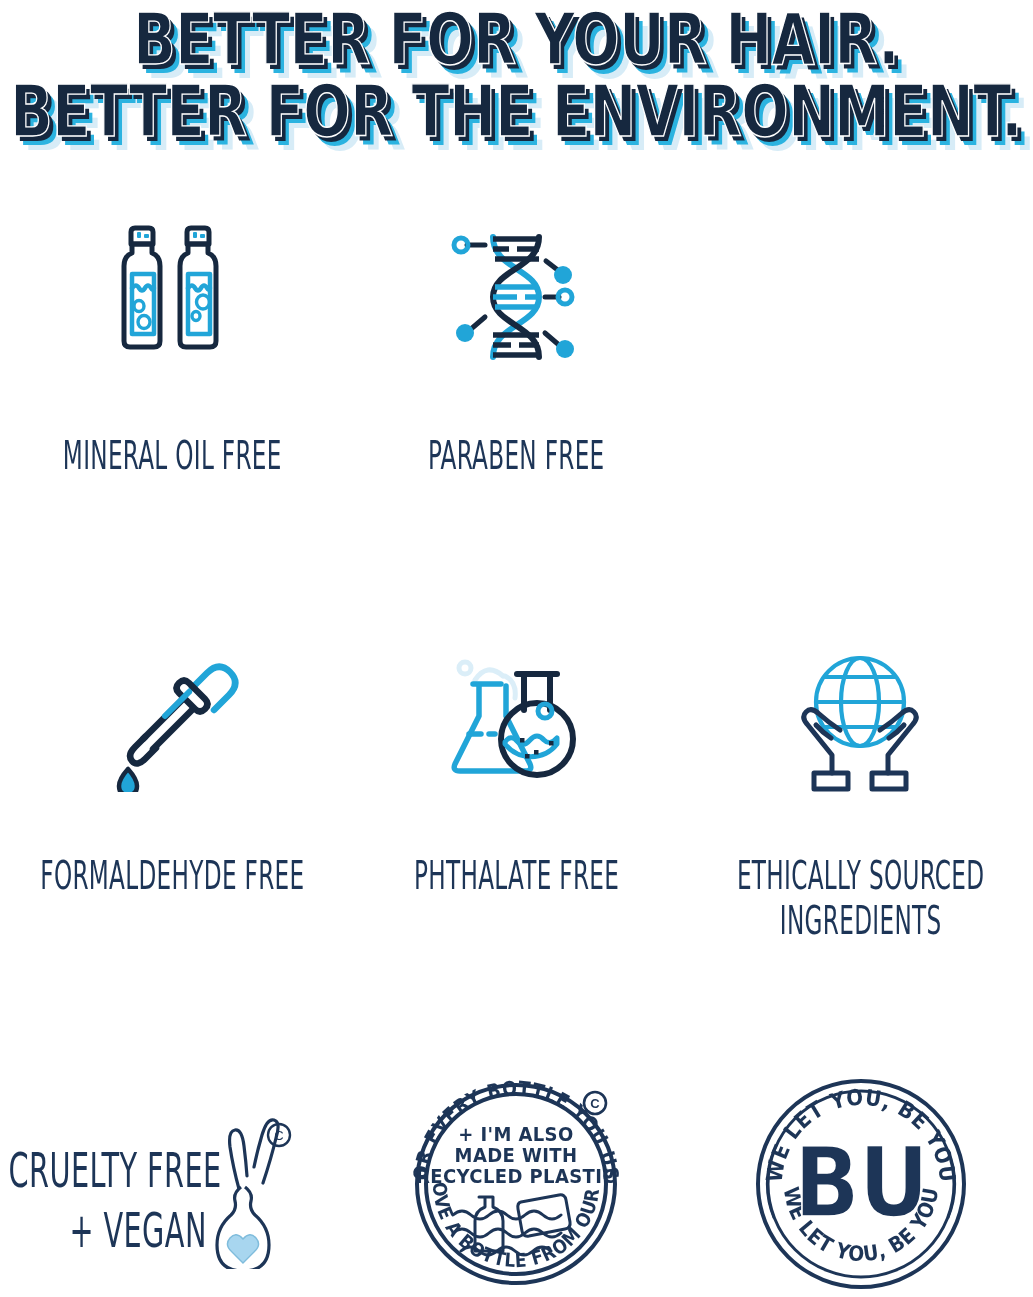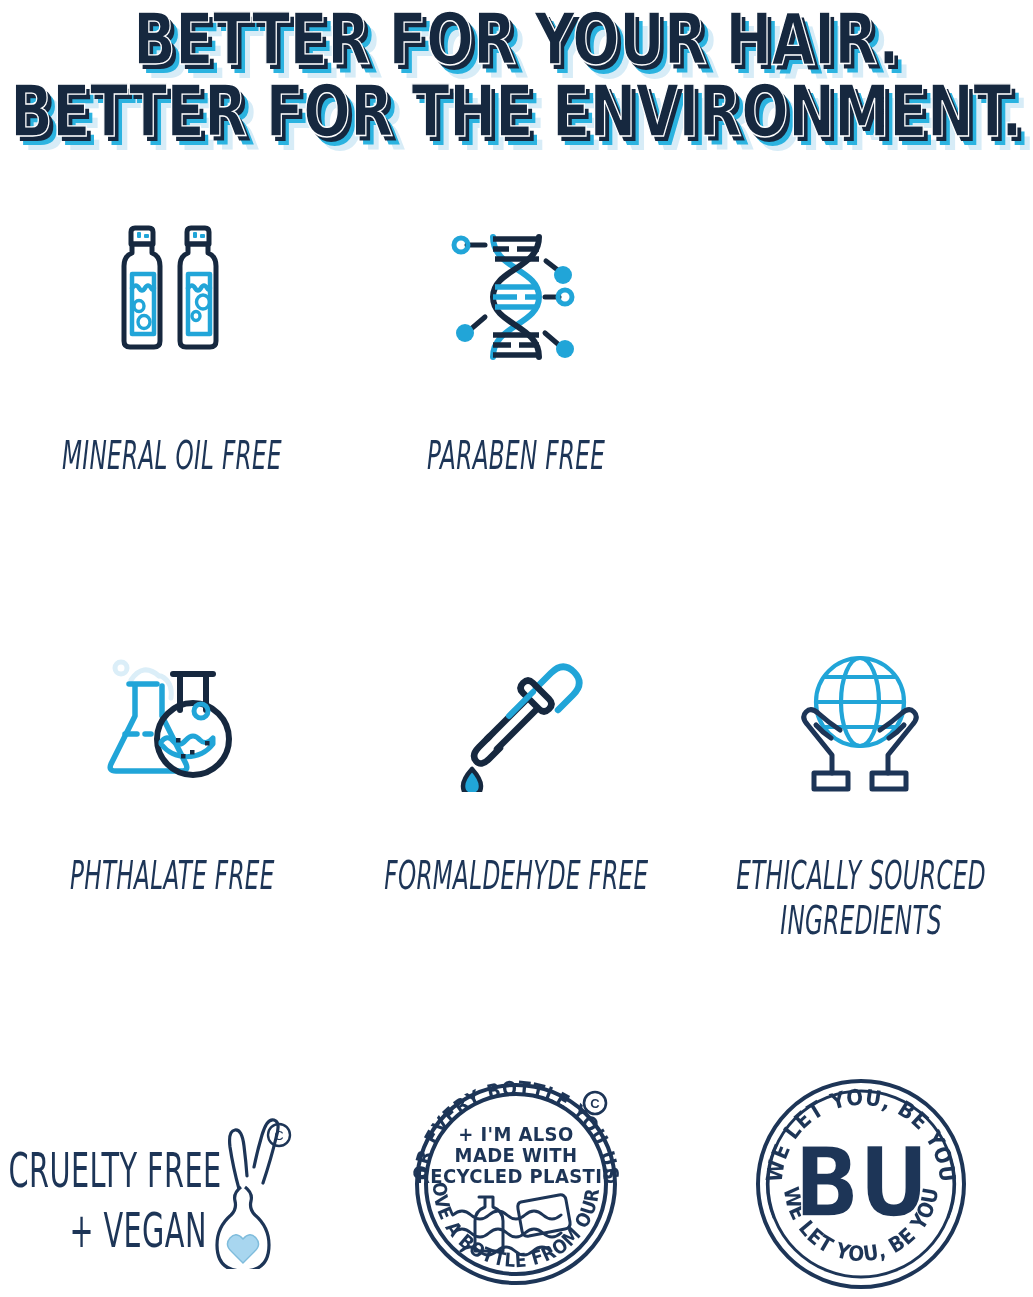--- a/index.html
+++ b/index.html
@@ -41,21 +41,21 @@
   }
   .hl-inner{
     position:absolute;left:0;top:0;
     color:transparent;
     -webkit-text-stroke:1.4px #ffffff;
     white-space:nowrap;
   }
 
   
   .grid{position:absolute;left:0;top:180px;width:1033px;}
-  .row{display:flex;width:1033px;font-style:italic;}
+  .row{display:flex;width:1033px;}
   .cell{
     width:344.3px;
     display:flex;flex-direction:column;align-items:center;justify-content:flex-start;
     box-sizing:border-box;
   }
   .icon-box{display:flex;align-items:flex-end;justify-content:center;}
   .r1 .icon-box{height:190px;}
   .r2 .icon-box{height:190px;}
   .label{
     font-family:"Liberation Sans Narrow","DejaVu Sans Condensed","Liberation Sans",sans-serif;
@@ -188,20 +188,43 @@
           </svg>
         </div>
         <div class="label">PARABEN FREE</div>
       </div>
     </div>
 
     <div class="row r2" style="margin-top:130px;">
 
       <div class="cell">
         <div class="icon-box">
+          <svg width="150" height="150" viewBox="0 0 150 150">
+            <g fill="none" stroke-width="6.5" stroke-linecap="round" stroke-linejoin="round">
+
+              <path d="M95 46 L110 31 q12-12 23 -1 q11 11 -1 23 L117 68" stroke="#21a5d8"></path>
+
+              <path d="M82 41 q-5 5 0 10 l16 16 q5 5 10 0 q5-5 0-10 L92 41 q-5-5 -10 0 z" stroke="#16283f"></path>
+
+              <path d="M86 57 L46 97" stroke="#16283f"></path>
+              <path d="M96 67 L56 107" stroke="#16283f"></path>
+
+              <path d="M48 95 L38 105 q-8 8 -3 14 q5 6 13 -2 L59 106" stroke="#16283f"></path>
+            </g>
+
+            <path d="M68 74 L92 50" stroke="#21a5d8" stroke-width="6" stroke-linecap="round" fill="none"></path>
+
+            <path d="M31 127 q-9 10 -9 17 q0 9 9 9 q9 0 9 -9 q0 -7 -9 -17 z" fill="#21a5d8" stroke="#16283f" stroke-width="4.5" stroke-linejoin="round"></path>
+          </svg>
+        </div>
+        <div class="label">FORMALDEHYDE FREE</div>
+      </div>
+
+      <div class="cell">
+        <div class="icon-box">
           <svg width="155" height="150" viewBox="0 0 155 150">
 
             <g fill="none" stroke="#dbeef8" stroke-width="5" stroke-linecap="round">
               <path d="M36 38 q12-18 28 -4"></path>
               <circle cx="26" cy="26" r="6"></circle>
               <path d="M66 34 q12 6 10 22"></path>
             </g>
 
             <g fill="none" stroke="#21a5d8" stroke-width="5.5" stroke-linejoin="round" stroke-linecap="round">
               <path d="M34 42 L62 42"></path>
@@ -227,43 +250,20 @@
             </g>
             <g fill="#16283f">
               <rect x="81" y="96" width="4.5" height="4.5"></rect>
               <rect x="95" y="108" width="4.5" height="4.5"></rect>
               <rect x="110" y="99" width="4.5" height="4.5"></rect>
               <rect x="86" y="112" width="4.5" height="4.5"></rect>
             </g>
           </svg>
         </div>
         <div class="label">PHTHALATE FREE</div>
-      </div>
-
-      <div class="cell">
-        <div class="icon-box">
-          <svg width="150" height="150" viewBox="0 0 150 150">
-            <g fill="none" stroke-width="6.5" stroke-linecap="round" stroke-linejoin="round">
-
-              <path d="M95 46 L110 31 q12-12 23 -1 q11 11 -1 23 L117 68" stroke="#21a5d8"></path>
-
-              <path d="M82 41 q-5 5 0 10 l16 16 q5 5 10 0 q5-5 0-10 L92 41 q-5-5 -10 0 z" stroke="#16283f"></path>
-
-              <path d="M86 57 L46 97" stroke="#16283f"></path>
-              <path d="M96 67 L56 107" stroke="#16283f"></path>
-
-              <path d="M48 95 L38 105 q-8 8 -3 14 q5 6 13 -2 L59 106" stroke="#16283f"></path>
-            </g>
-
-            <path d="M68 74 L92 50" stroke="#21a5d8" stroke-width="6" stroke-linecap="round" fill="none"></path>
-
-            <path d="M31 127 q-9 10 -9 17 q0 9 9 9 q9 0 9 -9 q0 -7 -9 -17 z" fill="#21a5d8" stroke="#16283f" stroke-width="4.5" stroke-linejoin="round"></path>
-          </svg>
-        </div>
-        <div class="label">FORMALDEHYDE FREE</div>
       </div>
 
       <div class="cell">
         <div class="icon-box">
           <svg width="165" height="150" viewBox="0 0 165 150">
 
             <g fill="none" stroke="#21a5d8" stroke-width="4.2">
               <circle cx="82" cy="60" r="44"></circle>
               <ellipse cx="82" cy="60" rx="19" ry="44"></ellipse>
               <path d="M38 60 L126 60"></path>

